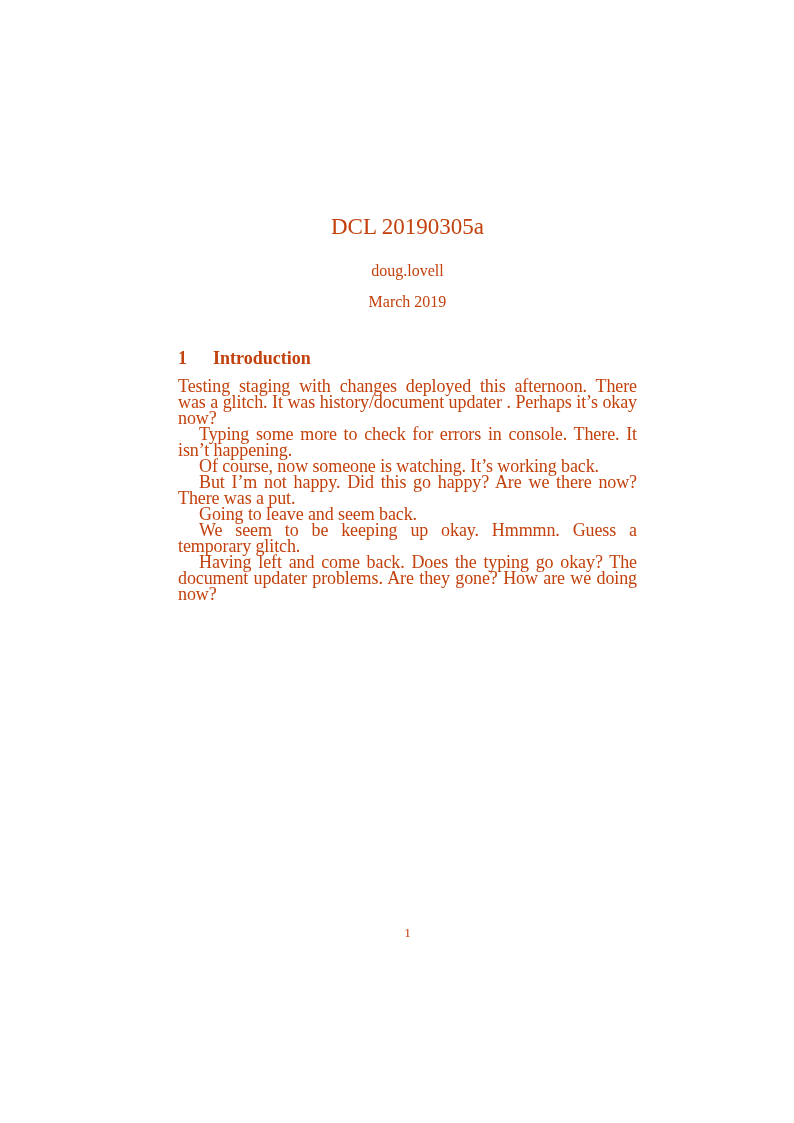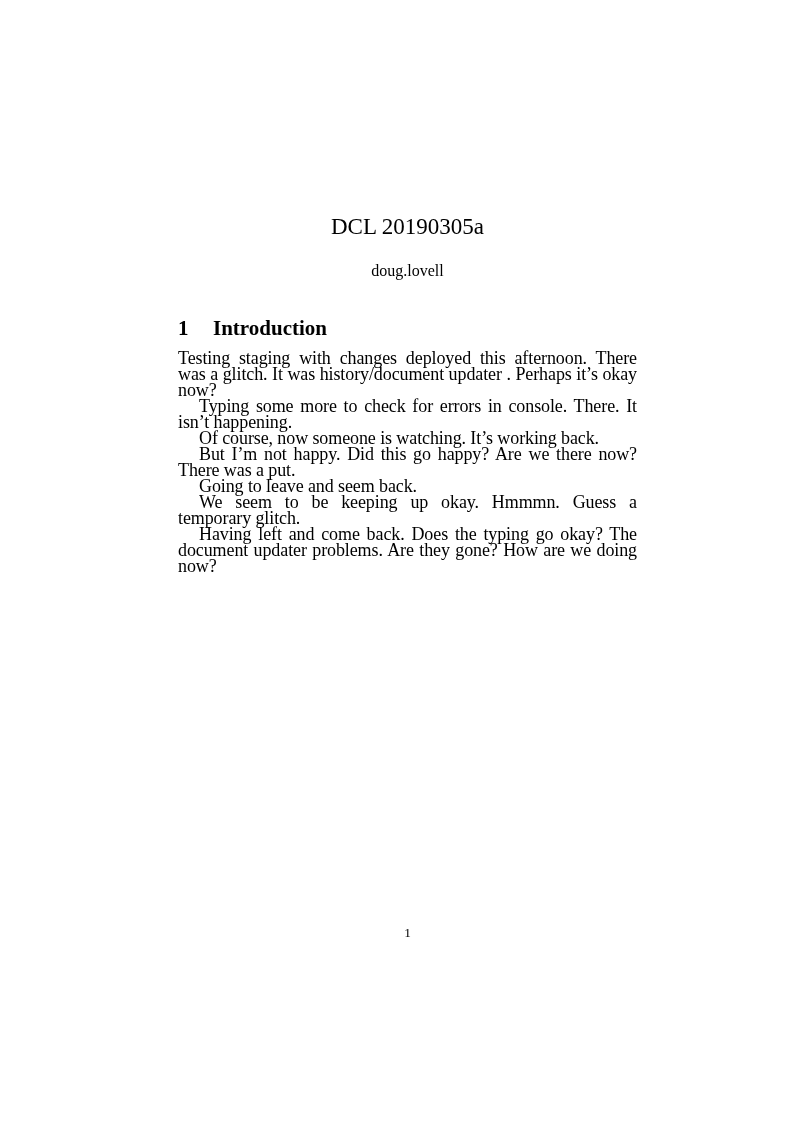--- a/index.html
+++ b/index.html
@@ -6,21 +6,21 @@
     margin: 0;
     padding: 0;
     background: #ffffff;
   }
   .page {
     position: relative;
     width: 794px;
     height: 1123px;
     background: #ffffff;
     font-family: "Liberation Serif", "DejaVu Serif", serif;
-    color: #000000;
+    color: #c2410c;
     overflow: hidden;
   }
   .textblock {
     position: absolute;
     left: 178px;
     top: 0;
     width: 459px;
   }
   .doc-title {
     margin: 215px 0 0 0;
@@ -36,21 +36,21 @@
     line-height: 1;
   }
   .doc-date {
     margin: 15px 0 0 0;
     text-align: center;
     font-size: 16px;
     line-height: 1;
   }
   .section-heading {
     margin: 39px 0 0 0;
-    font-size: 21px;
+    font-size: 18px;
     font-weight: bold;
     line-height: 1;
   }
   .section-number {
     display: inline-block;
     width: 35px;
   }
   .body-copy {
     margin-top: 11px;
   }
@@ -77,20 +77,21 @@
 </head>
 <body>
 
 <div class="page">
   <div class="textblock">
 
     <h1 class="doc-title">DCL 20190305a</h1>
 
     <div class="doc-author">doug.lovell</div>
 
+    <div class="doc-date">March 2019</div>
 
     <h2 class="section-heading">
       <span class="section-number">1</span><span>Introduction</span>
     </h2>
 
     <div class="body-copy">
       <p>Testing staging with changes deployed this afternoon. There was a glitch. It was history/document updater . Perhaps it’s okay now?</p>
       <p class="indent">Typing some more to check for errors in console. There. It isn’t happening.</p>
       <p class="indent">Of course, now someone is watching. It’s working back.</p>
       <p class="indent">But I’m not happy. Did this go happy? Are we there now? There was a put.</p>

